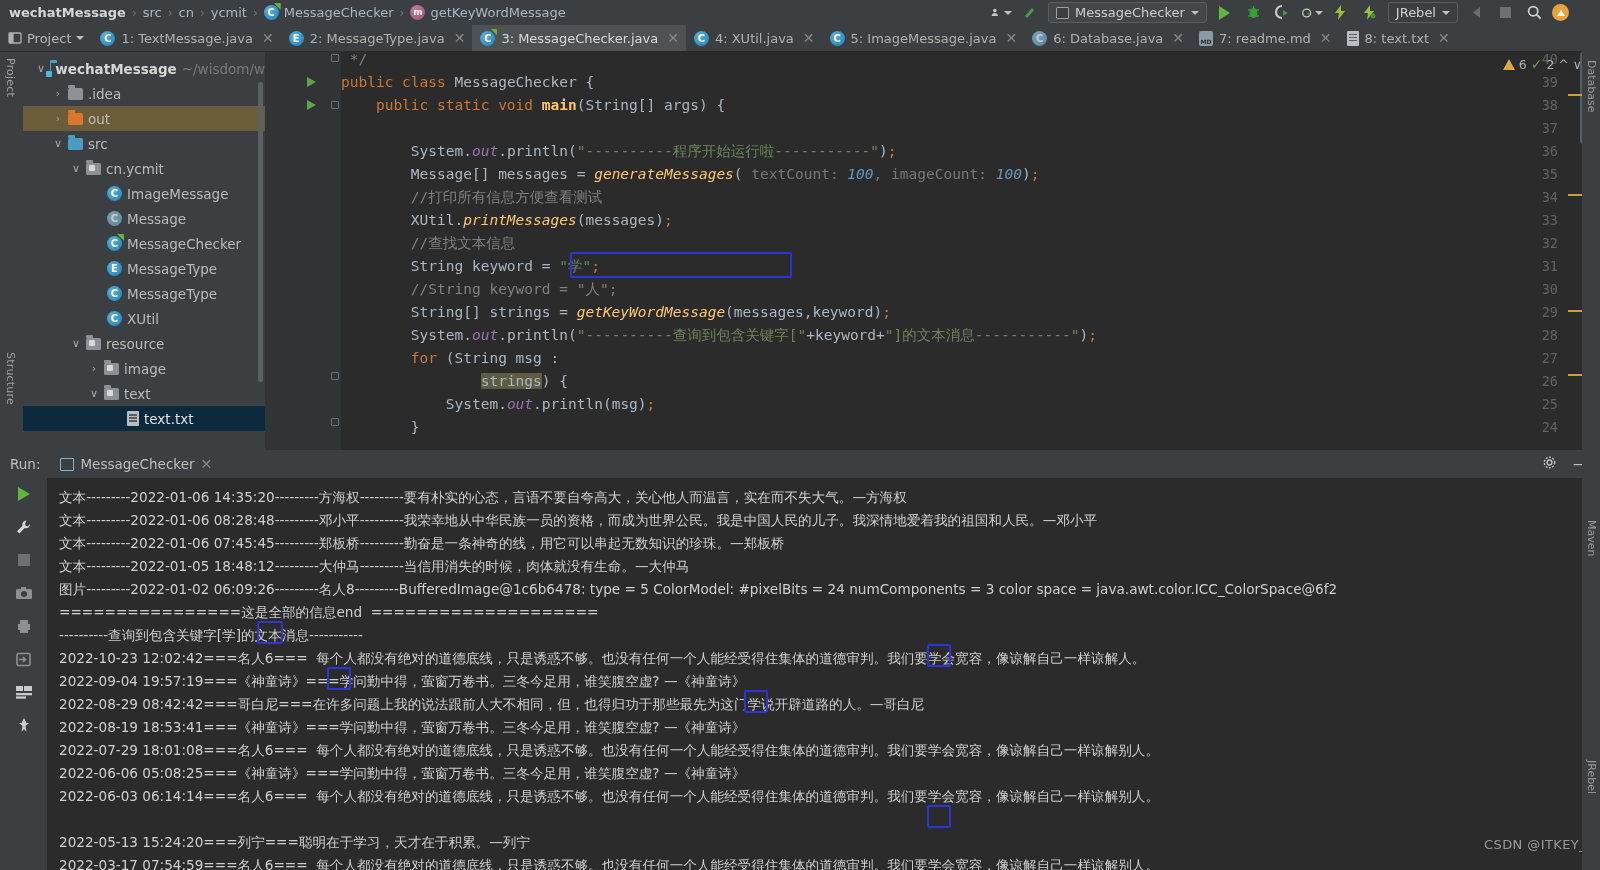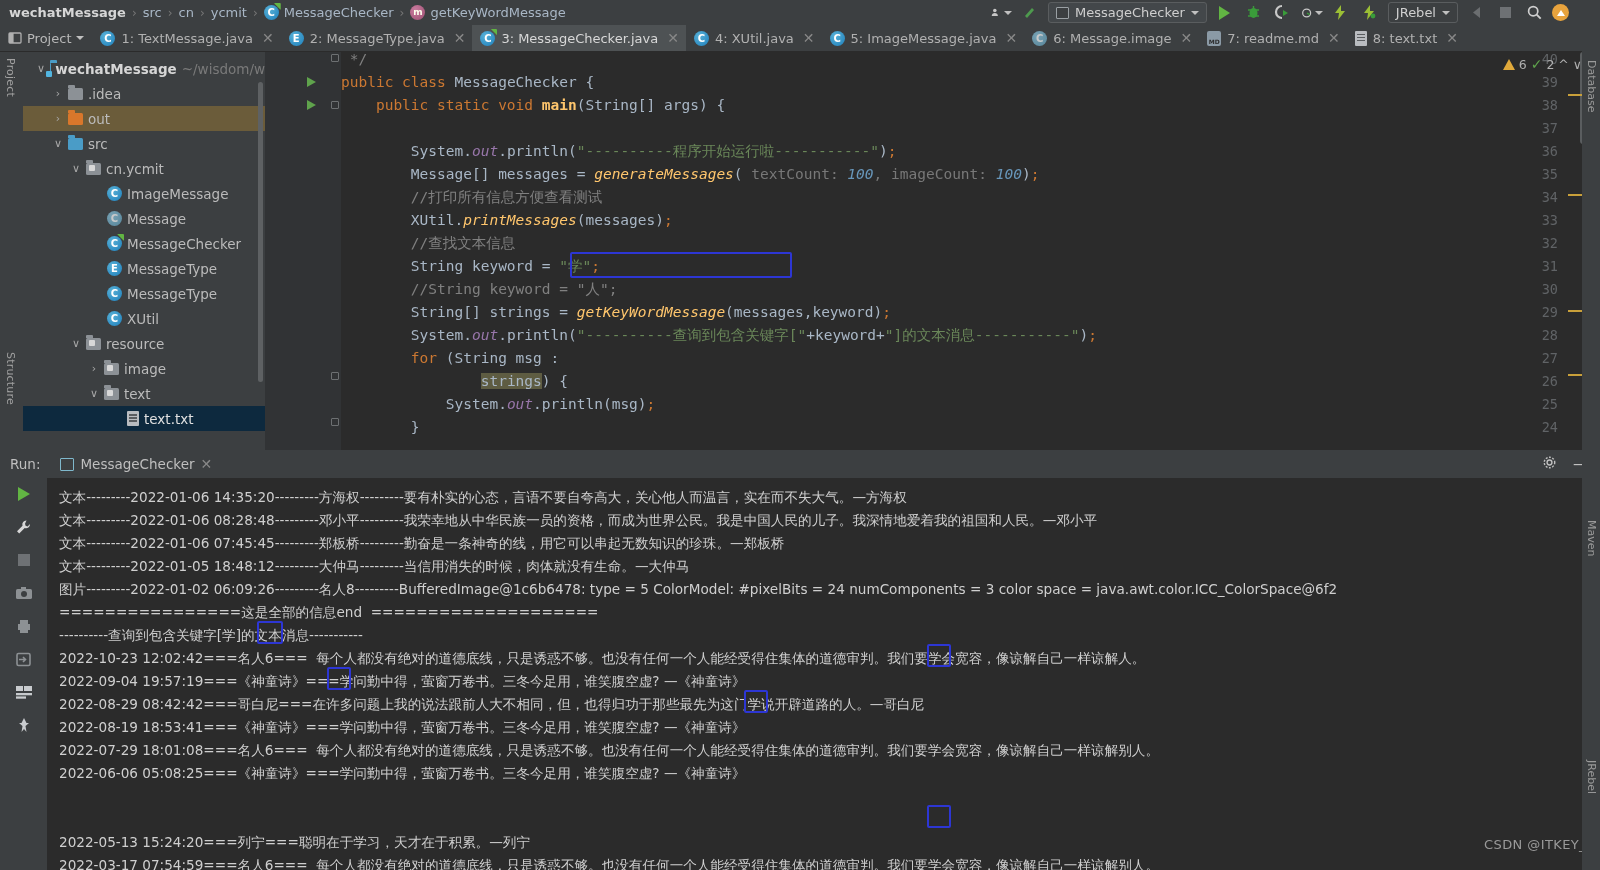--- a/index.html
+++ b/index.html
@@ -296,21 +296,21 @@
       <span>4: XUtil.java</span>
         <span class="x">✕</span>
     </div>
     <div class="tab">
       <span class="ic icon-class">C</span>
       <span>5: ImageMessage.java</span>
         <span class="x">✕</span>
     </div>
     <div class="tab">
       <span class="ic icon-class iface">C</span>
-      <span>6: Message.image</span>
+      <span>6: Database.java</span>
         <span class="x">✕</span>
     </div>
     <div class="tab">
       <span class="icon-md">MD</span>
       <span>7: readme.md</span>
         <span class="x">✕</span>
     </div>
     <div class="tab">
       <span class="icon-txt"></span>
       <span>8: text.txt</span>
@@ -541,20 +541,21 @@
         <div class="coline cjk" style="top:77px;">文本---------2022-01-05 18:48:12---------大仲马---------当信用消失的时候，肉体就没有生命。—大仲马</div>
         <div class="coline cjk" style="top:100px;">图片---------2022-01-02 06:09:26---------名人8---------BufferedImage@1c6b6478: type = 5 ColorModel: #pixelBits = 24 numComponents = 3 color space = java.awt.color.ICC_ColorSpace@6f2</div>
         <div class="coline cjk" style="top:123px;">================这是全部的信息end  ====================</div>
         <div class="coline cjk" style="top:146px;">----------查询到包含关键字[学]的文本消息-----------</div>
         <div class="coline cjk" style="top:169px;">2022-10-23 12:02:42===名人6===  每个人都没有绝对的道德底线，只是诱惑不够。也没有任何一个人能经受得住集体的道德审判。我们要学会宽容，像谅解自己一样谅解人。</div>
         <div class="coline cjk" style="top:192px;">2022-09-04 19:57:19===《神童诗》===学问勤中得，萤窗万卷书。三冬今足用，谁笑腹空虚? —《神童诗》</div>
         <div class="coline cjk" style="top:215px;">2022-08-29 08:42:42===哥白尼===在许多问题上我的说法跟前人大不相同，但，也得归功于那些最先为这门学说开辟道路的人。—哥白尼</div>
         <div class="coline cjk" style="top:238px;">2022-08-19 18:53:41===《神童诗》===学问勤中得，萤窗万卷书。三冬今足用，谁笑腹空虚? —《神童诗》</div>
         <div class="coline cjk" style="top:261px;">2022-07-29 18:01:08===名人6===  每个人都没有绝对的道德底线，只是诱惑不够。也没有任何一个人能经受得住集体的道德审判。我们要学会宽容，像谅解自己一样谅解别人。</div>
         <div class="coline cjk" style="top:284px;">2022-06-06 05:08:25===《神童诗》===学问勤中得，萤窗万卷书。三冬今足用，谁笑腹空虚? —《神童诗》</div>
+        <div class="coline cjk" style="top:307px;">2022-06-03 06:14:14===名人6===  每个人都没有绝对的道德底线，只是诱惑不够。也没有任何一个人能经受得住集体的道德审判。我们要学会宽容，像谅解自己一样谅解别人。</div>
         <div class="coline cjk" style="top:353px;">2022-05-13 15:24:20===列宁===聪明在于学习，天才在于积累。—列宁</div>
         <div class="coline cjk" style="top:376px;">2022-03-17 07:54:59===名人6===  每个人都没有绝对的道德底线，只是诱惑不够。也没有任何一个人能经受得住集体的道德审判。我们要学会宽容，像谅解自己一样谅解别人。</div>
 
         <div class="ann-box" style="left:210px; top:143px; width:26px; height:23px;"></div>
         <div class="ann-box" style="left:880px; top:166px; width:24px; height:23px;"></div>
         <div class="ann-box" style="left:280px; top:189px; width:24px; height:23px;"></div>
         <div class="ann-box" style="left:697px; top:212px; width:24px; height:23px;"></div>
         <div class="ann-box" style="left:880px; top:327px; width:24px; height:23px;"></div>
 
         <div class="console-scroll"></div>

